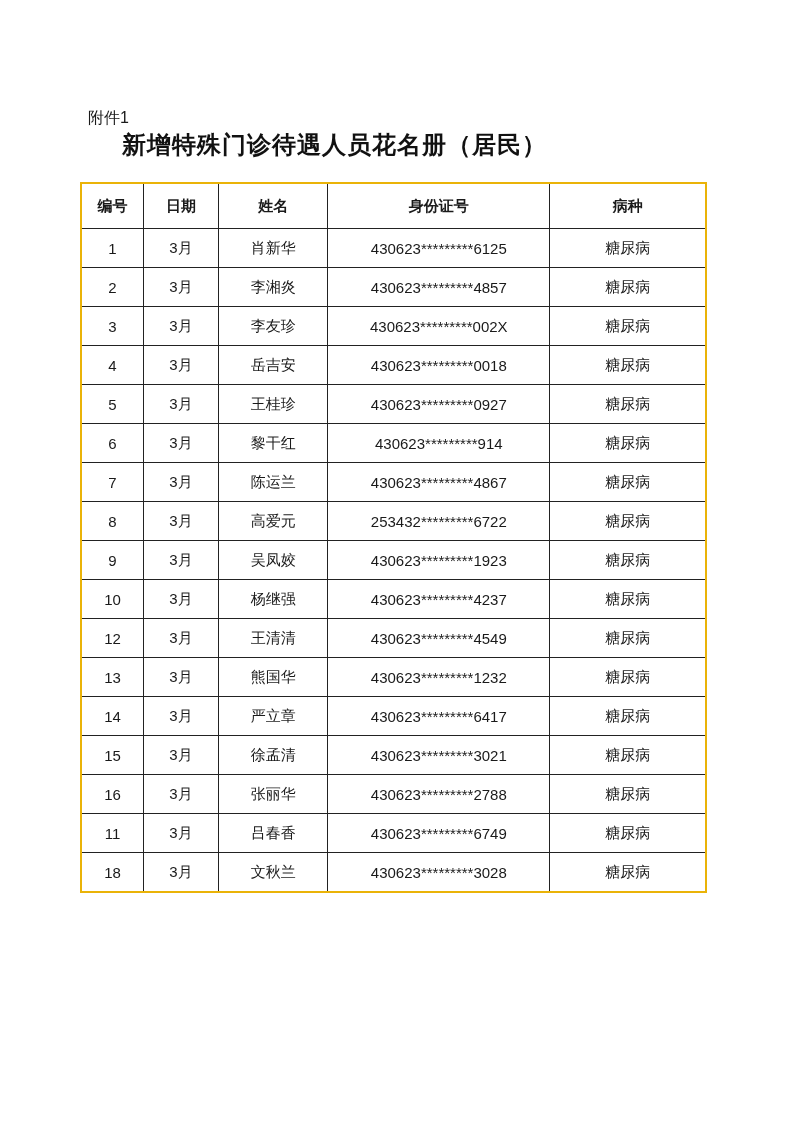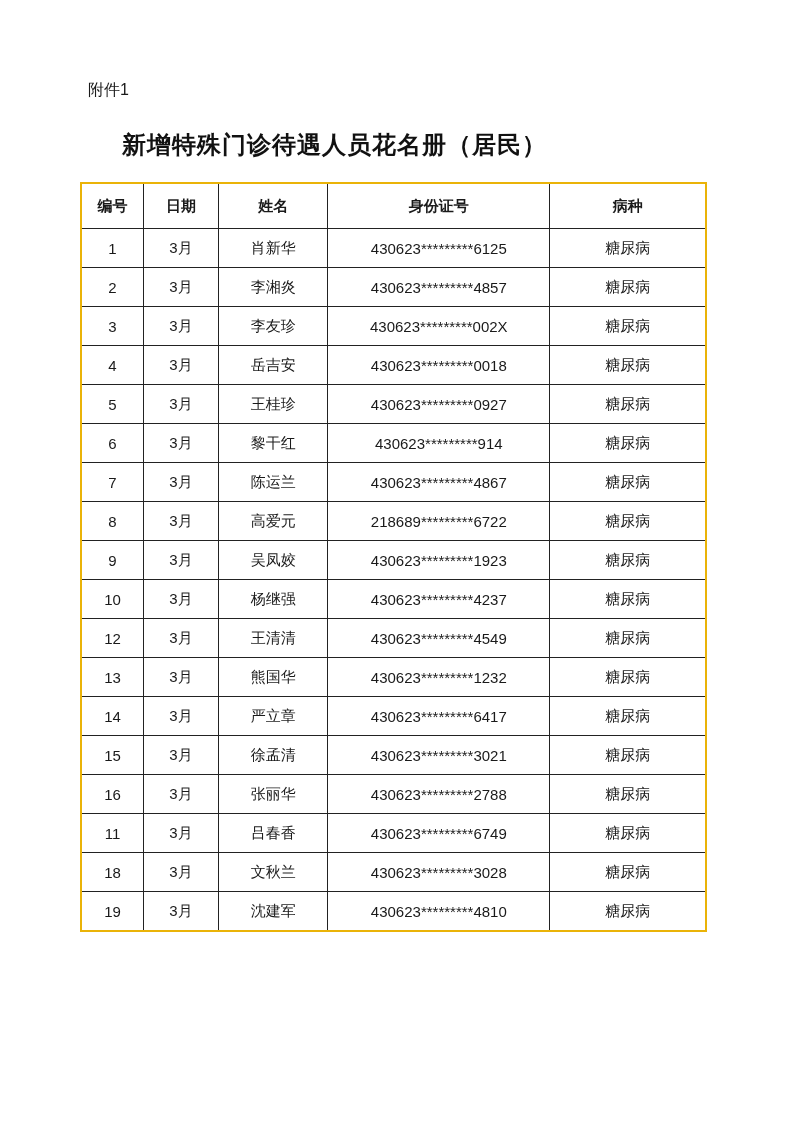--- a/index.html
+++ b/index.html
@@ -14,21 +14,21 @@
   .page {
     position: relative;
     width: 793px;
     height: 1122px;
     background: #ffffff;
     overflow: hidden;
   }
   .attachment-label {
     position: absolute;
     left: 88px;
-    top: 80px;
+    top: 108px;
     font-size: 16px;
     font-weight: 500;
     color: #1a1a1a;
   }
   .doc-title {
     position: absolute;
     left: 0;
     top: 129px;
     width: 669px;
     text-align: center;
@@ -146,21 +146,21 @@
           <td>7</td>
           <td>3月</td>
           <td>陈运兰</td>
           <td>430623*********4867</td>
           <td>糖尿病</td>
         </tr>
         <tr>
           <td>8</td>
           <td>3月</td>
           <td>高爱元</td>
-          <td>218689*********6722</td>
+          <td>253432*********6722</td>
           <td>糖尿病</td>
         </tr>
         <tr>
           <td>9</td>
           <td>3月</td>
           <td>吴凤姣</td>
           <td>430623*********1923</td>
           <td>糖尿病</td>
         </tr>
         <tr>
@@ -212,23 +212,16 @@
           <td>430623*********6749</td>
           <td>糖尿病</td>
         </tr>
         <tr>
           <td>18</td>
           <td>3月</td>
           <td>文秋兰</td>
           <td>430623*********3028</td>
           <td>糖尿病</td>
         </tr>
-        <tr>
-          <td>19</td>
-          <td>3月</td>
-          <td>沈建军</td>
-          <td>430623*********4810</td>
-          <td>糖尿病</td>
-        </tr>
       </tbody>
   </table>
 
 </div>
 
 </body></html>

